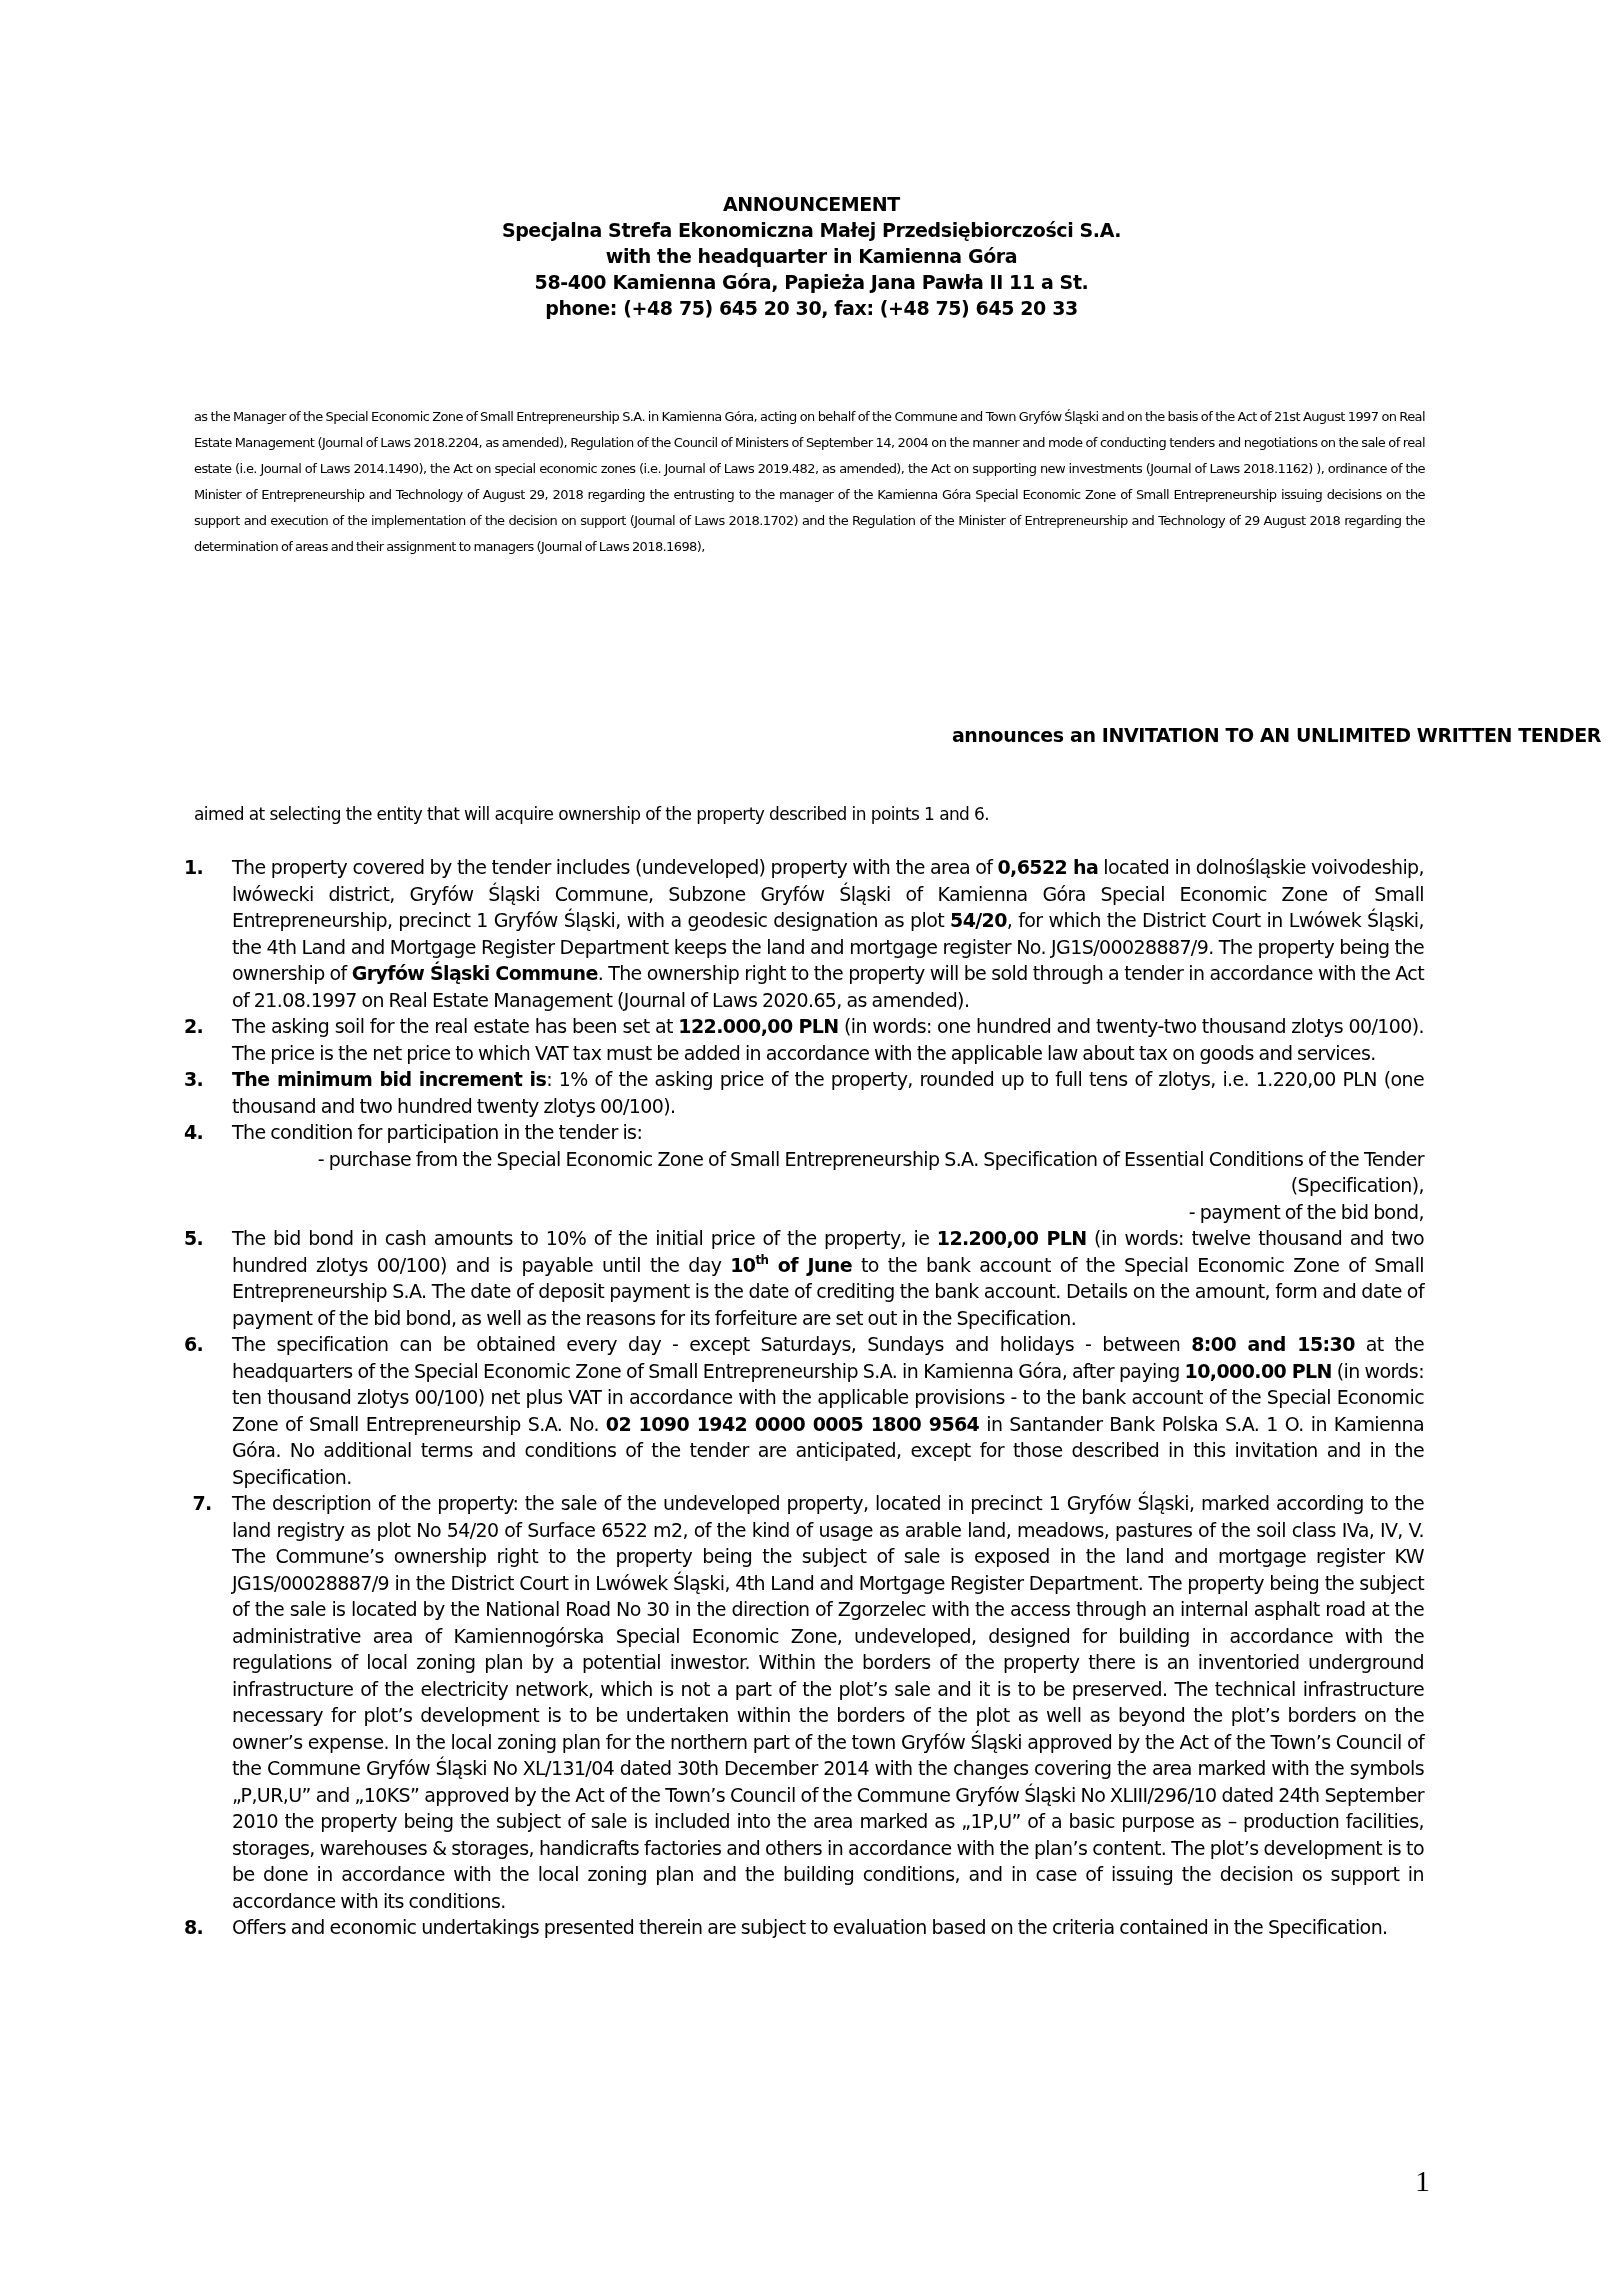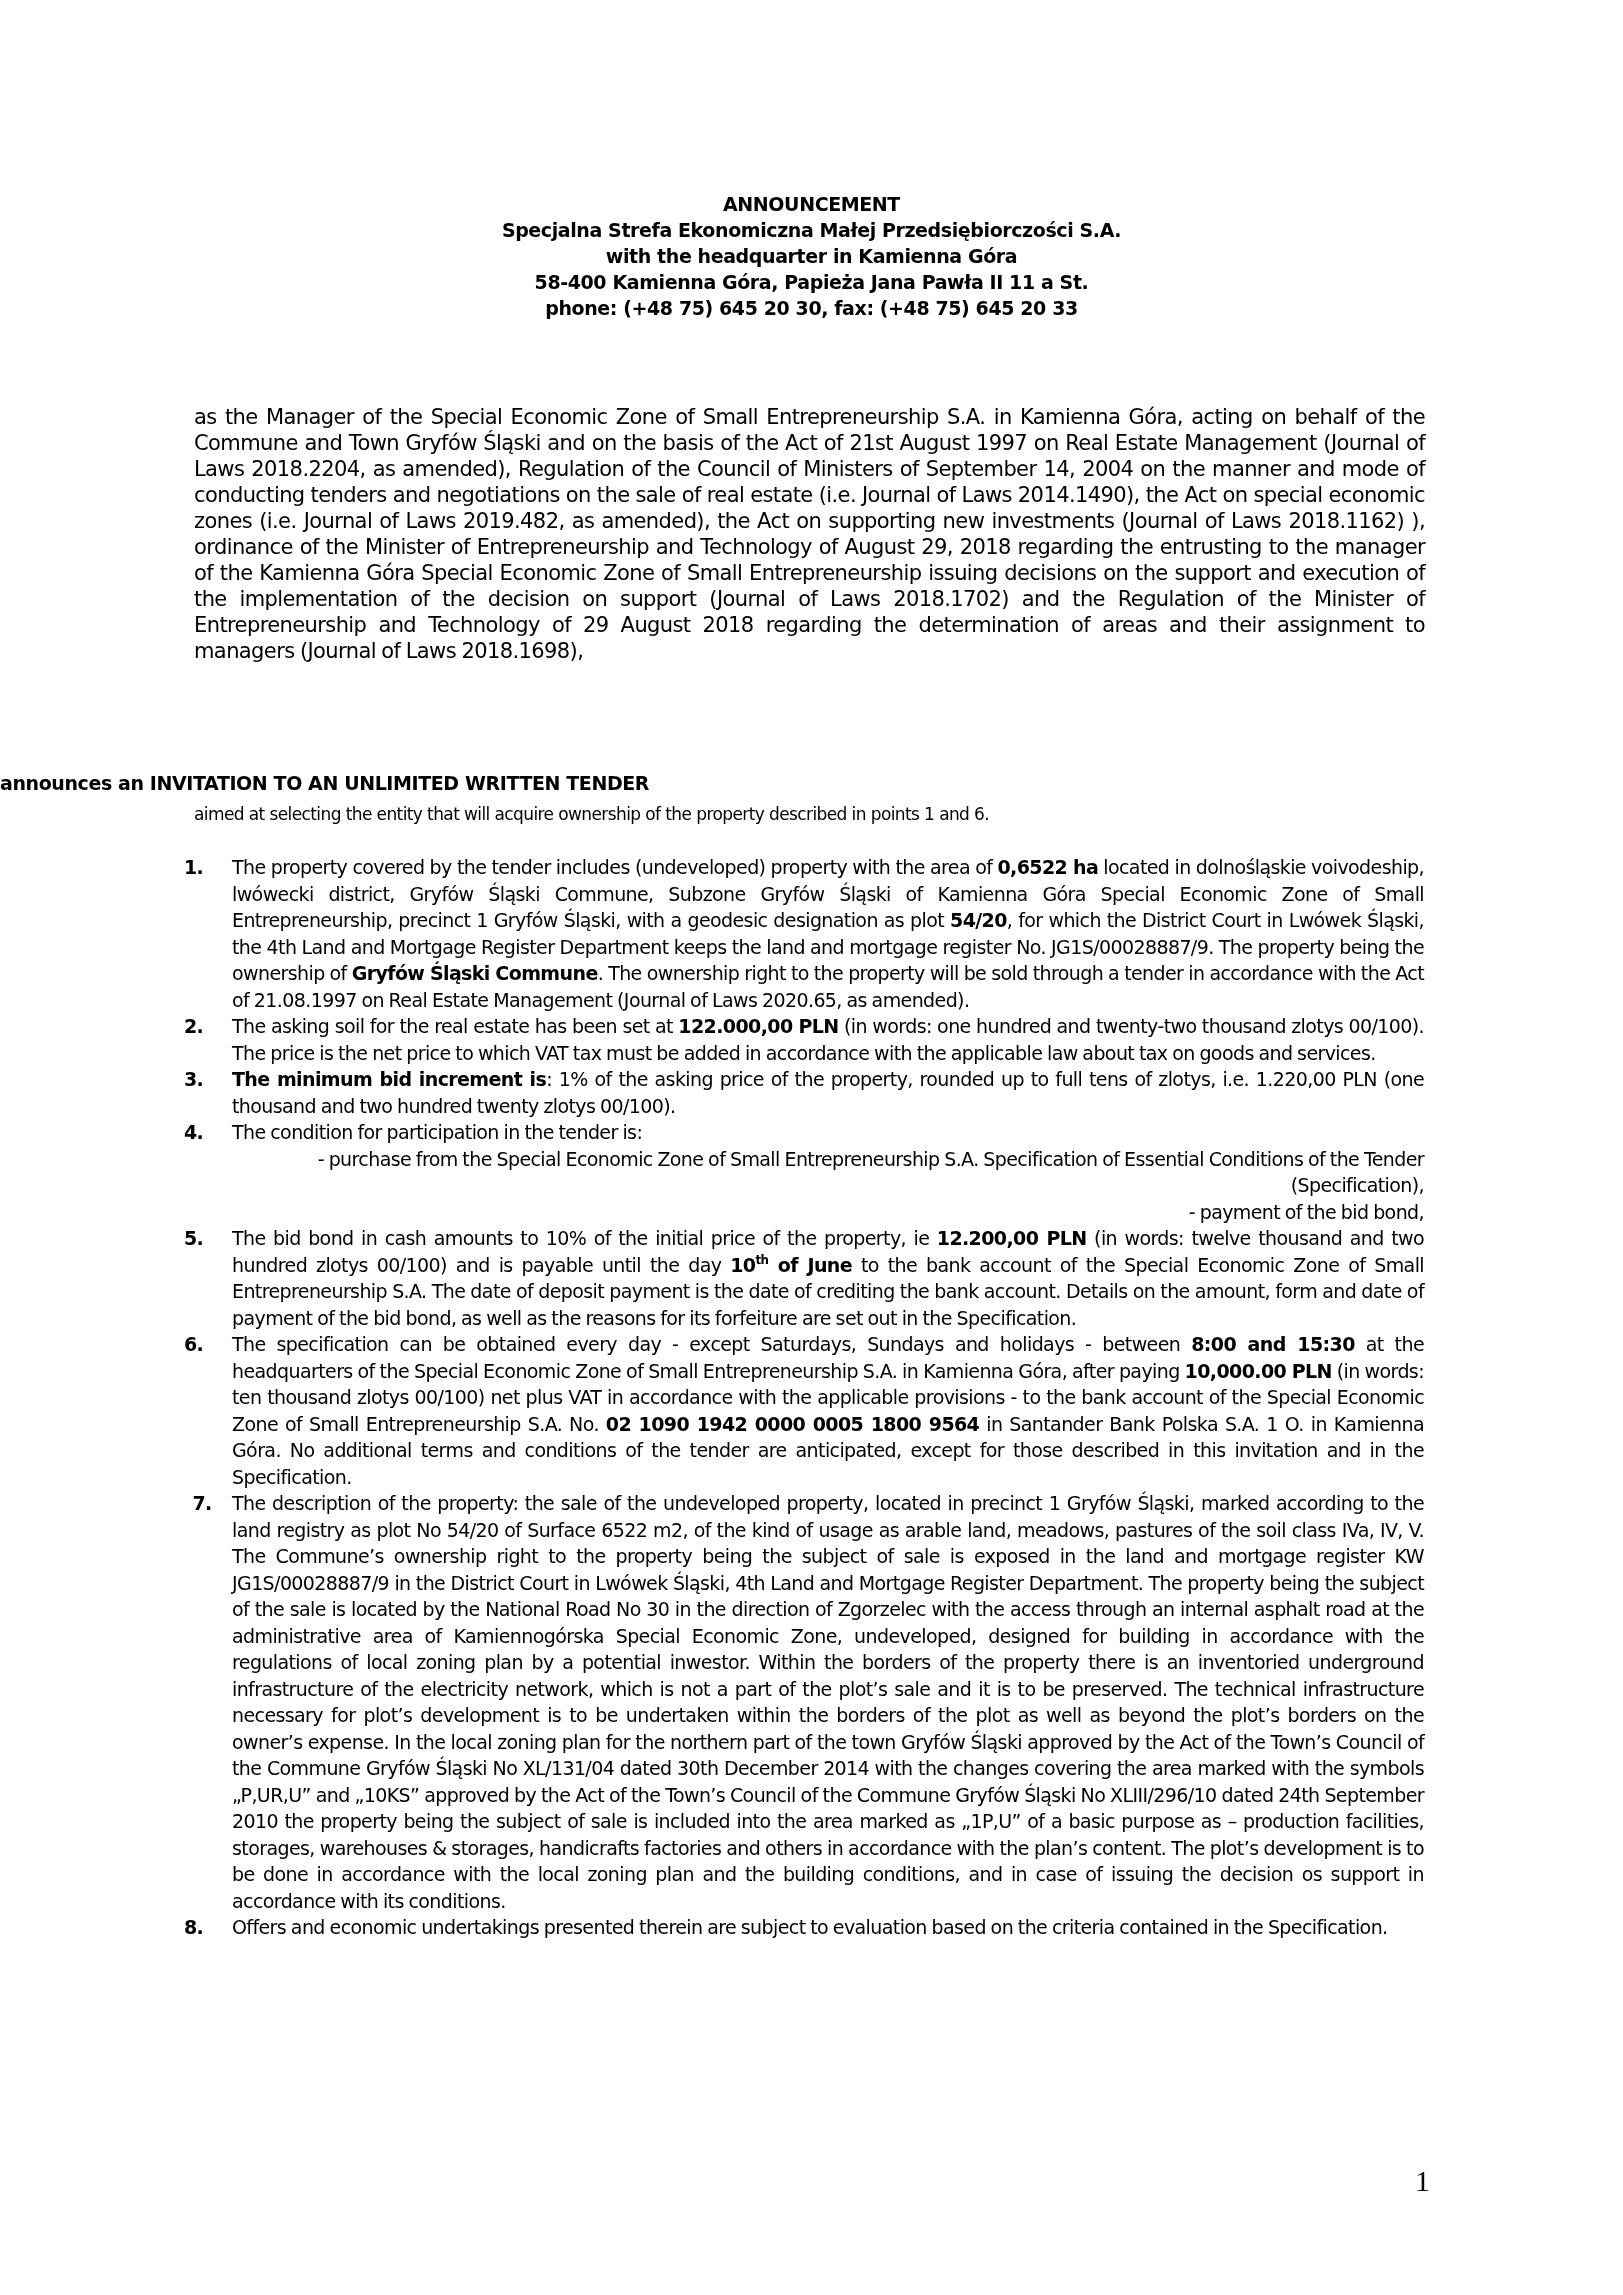--- a/index.html
+++ b/index.html
@@ -31,37 +31,36 @@
       font-size: 19px;
       line-height: 26px;
       letter-spacing: -0.4px;
     }
     .header div { white-space: nowrap; }
     .intro {
       position: absolute;
       top: 404px;
       left: 194px;
       width: 1231px;
-      font-size: 21px;
+      font-size: 13px;
       line-height: 26px;
       text-align: justify;
       letter-spacing: -0.6px;
       word-spacing: -0.7px;
     }
     .announce {
       position: absolute;
       top: 722px;
       left: 0;
       width: 1601px;
-      text-align: left;
+      text-align: right;
       font-weight: bold;
       font-size: 19px;
       line-height: 26px;
       letter-spacing: -0.4px;
-      margin-top: 48px;
     }
     .aimed {
       position: absolute;
       top: 801px;
       left: 194px;
       width: 1231px;
       font-size: 17px;
       line-height: 26px;
       letter-spacing: -0.6px;
     }

